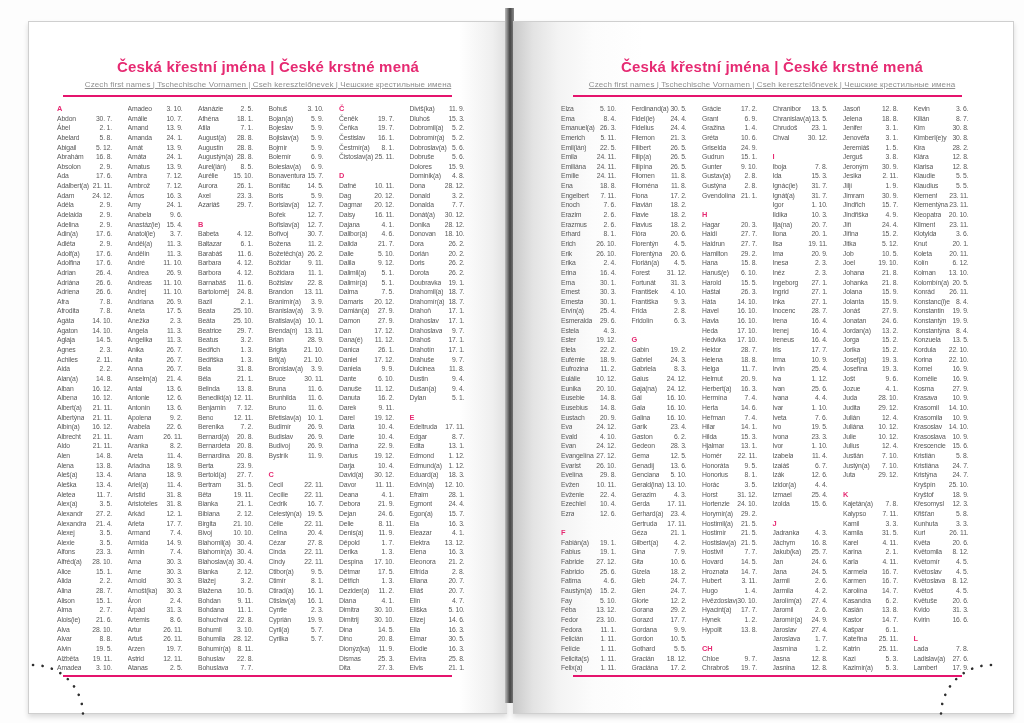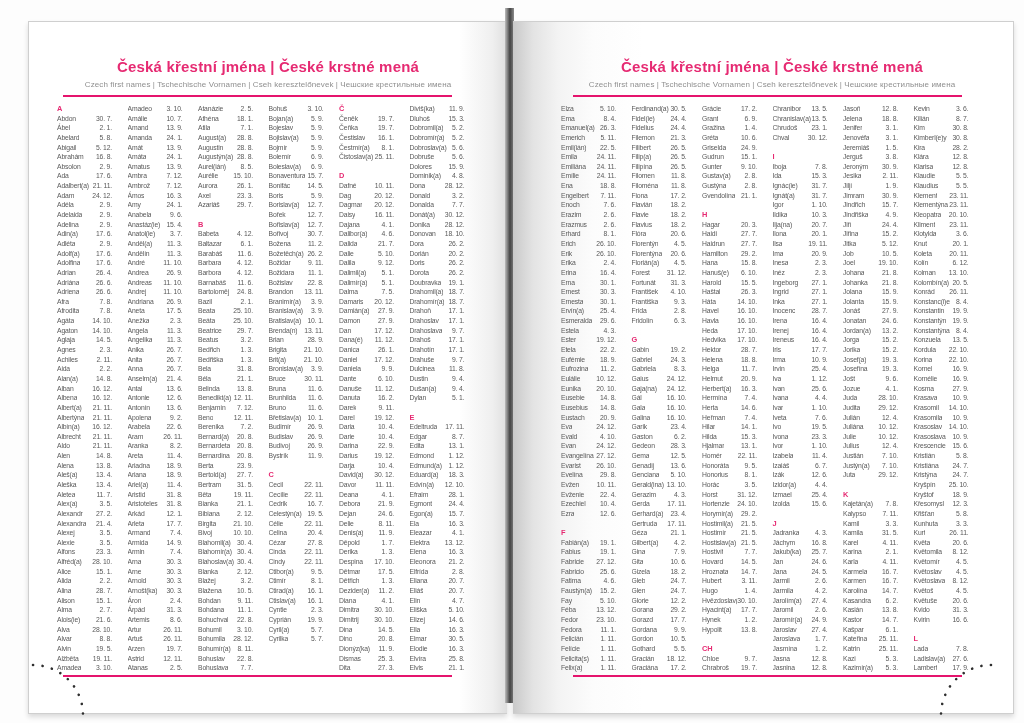--- a/index.html
+++ b/index.html
@@ -8,21 +8,21 @@
         box-sizing:border-box;box-shadow:0 3px 5px rgba(0,0,0,.14);margin-top:12px;}
   .page.left{left:28px;width:479px;border-right:none;
         background:linear-gradient(to right,#ffffff 0%,#ffffff 90%,#efefef 97%,#dedede 100%);}
   .page.right{left:513px;width:501px;border-left:none;
         background:linear-gradient(to right,#c9c9c9 0%,#e3e3e3 4%,#f3f3f3 9%,#fcfcfc 16%,#ffffff 26%);}
   .spine{position:absolute;left:505px;top:8px;width:9px;height:695px;
         background:linear-gradient(to right,#bdbdbd 0%,#5a5a5a 45%,#444444 55%,#8c8c8c 100%);}
   .page-header{position:absolute;left:0;right:0;top:36px;text-align:center;}
   .page.right .page-header{padding-left:18px;}
   .title{font-size:15px;font-weight:bold;color:#e62a72;letter-spacing:.2px;}
-  .subtitle{margin-top:5px;font-size:8px;color:#8f8f8f;letter-spacing:.1px;}
+  .subtitle{margin-top:5px;font-size:8px;color:#8f8f8f;letter-spacing:.1px;text-decoration:underline;}
   .rule{position:absolute;height:2px;background:#e5146d;}
   .page.left .rule{left:34px;width:389px;}
   .page.right .rule{left:60px;width:389px;}
   .rule.top{top:73px;}
   .rule.bottom{top:653px;}
   .cols{position:absolute;top:82px;display:flex;}
   .page.left .cols{left:28px;width:412px;}
   .page.right .cols{left:48px;width:414px;}
   .col{width:55px;margin-right:15.5px;}
   .col:last-child{margin-right:0;}

